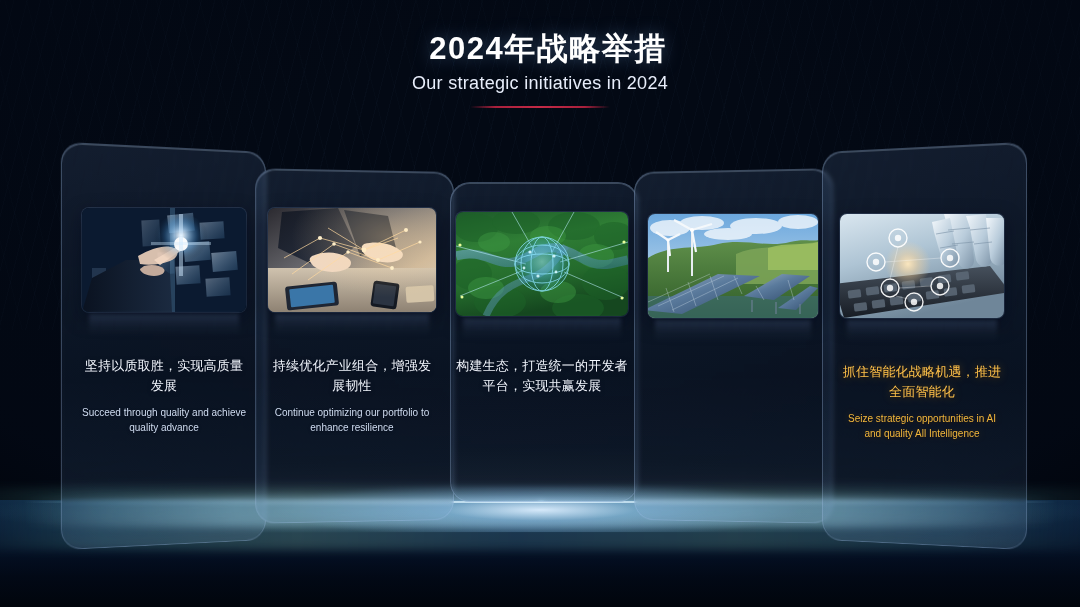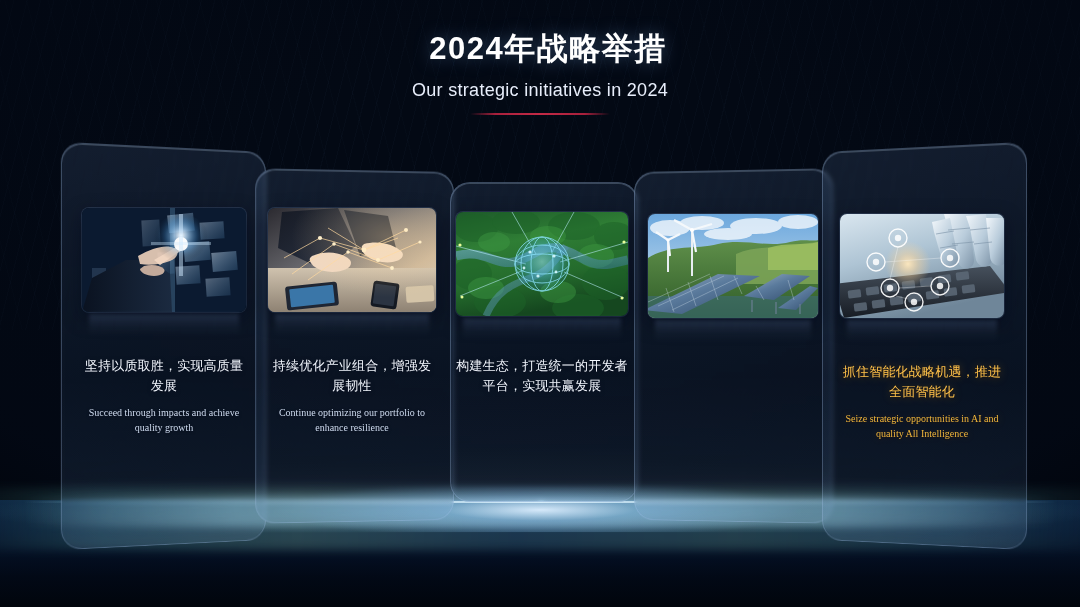--- a/index.html
+++ b/index.html
@@ -76,21 +76,21 @@
 
   
   .header { position:absolute; left:0; right:0; top:30px; text-align:center; z-index:6; }
   .title-cn {
     font-size:31px; font-weight:bold; color:#ffffff;
     letter-spacing:1.5px; line-height:1.2;
     text-shadow:0 0 18px rgba(140,190,255,.35);
     padding-left:16px;
   }
   .title-en {
-    margin-top:13px;
+    margin-top:6px;
     font-size:18px; color:#e8eefb; font-weight:400; letter-spacing:.3px;
   }
   .divider {
     margin:12px auto 0; width:140px; height:2px;
     background:linear-gradient(90deg, rgba(140,25,45,0) 0%, #a8203c 18%, #c42a46 50%, #a8203c 82%, rgba(140,25,45,0) 100%);
   }
 
   
   .panels { position:absolute; left:0; top:0; width:1080px; height:607px; z-index:4; }
 
@@ -110,21 +110,21 @@
   }
 
   
   .p1 { left:66px;  top:152px; width:200px; height:388px; transform:perspective(900px) rotateY(13deg); transform-origin:right center; }
   .p2 { left:258px; top:172px; width:196px; height:348px; transform:perspective(1100px) rotateY(7deg); transform-origin:right center; }
   .p3 { left:450px; top:182px; width:188px; height:320px; }
   .p4 { left:634px; top:172px; width:196px; height:348px; transform:perspective(1100px) rotateY(-7deg); transform-origin:left center; }
   .p5 { left:822px; top:152px; width:200px; height:388px; transform:perspective(900px) rotateY(-13deg); transform-origin:left center; }
 
   
-  .cards { position:absolute; left:0; top:0; width:1080px; height:607px; z-index:5;font-family:Liberation Serif, serif; }
+  .cards { position:absolute; left:0; top:0; width:1080px; height:607px; z-index:5; }
   .card { position:absolute; text-align:center; }
   .c1 { left:82px;  top:208px; width:164px; }
   .c2 { left:268px; top:208px; width:168px; }
   .c3 { left:456px; top:212px; width:172px; }
   .c4 { left:648px; top:214px; width:170px; }
   .c5 { left:840px; top:214px; width:164px; }
 
   .thumb {
     width:100%; height:104px; border-radius:7px; overflow:hidden;
     position:relative;
@@ -248,21 +248,21 @@
         <path d="M62 58 C70 56 78 57 82 61 C84 64 80 68 72 68 C64 68 58 64 58 61 Z" fill="#e2c2ad" opacity=".85"></path>
         <circle cx="99" cy="36" r="30" fill="url(#g1flare)"></circle>
         <circle cx="99" cy="36" r="7" fill="#ffffff" opacity=".95"></circle>
         <rect x="97" y="6" width="4" height="62" fill="#cfeaff" opacity=".5"></rect>
         <rect x="69" y="34" width="60" height="3" fill="#cfeaff" opacity=".38"></rect>
       </svg>
     </div>
     <div class="thumb-reflect"></div>
     <div class="card-text">
       <div class="txt-cn">坚持以质取胜，实现高质量发展</div>
-      <div class="txt-en">Succeed through impacts and achieve quality growth</div>
+      <div class="txt-en">Succeed through quality and achieve quality advance</div>
     </div>
   </div>
 
   <div class="card c2">
     <div class="thumb">
       <svg viewBox="0 0 168 104" preserveAspectRatio="none">
         <defs>
           <linearGradient id="g2bg" x1="0" y1="0" x2="1" y2="1">
             <stop offset="0%" stop-color="#2b2a30"></stop>
               <stop offset="40%" stop-color="#6a6a6f"></stop>

